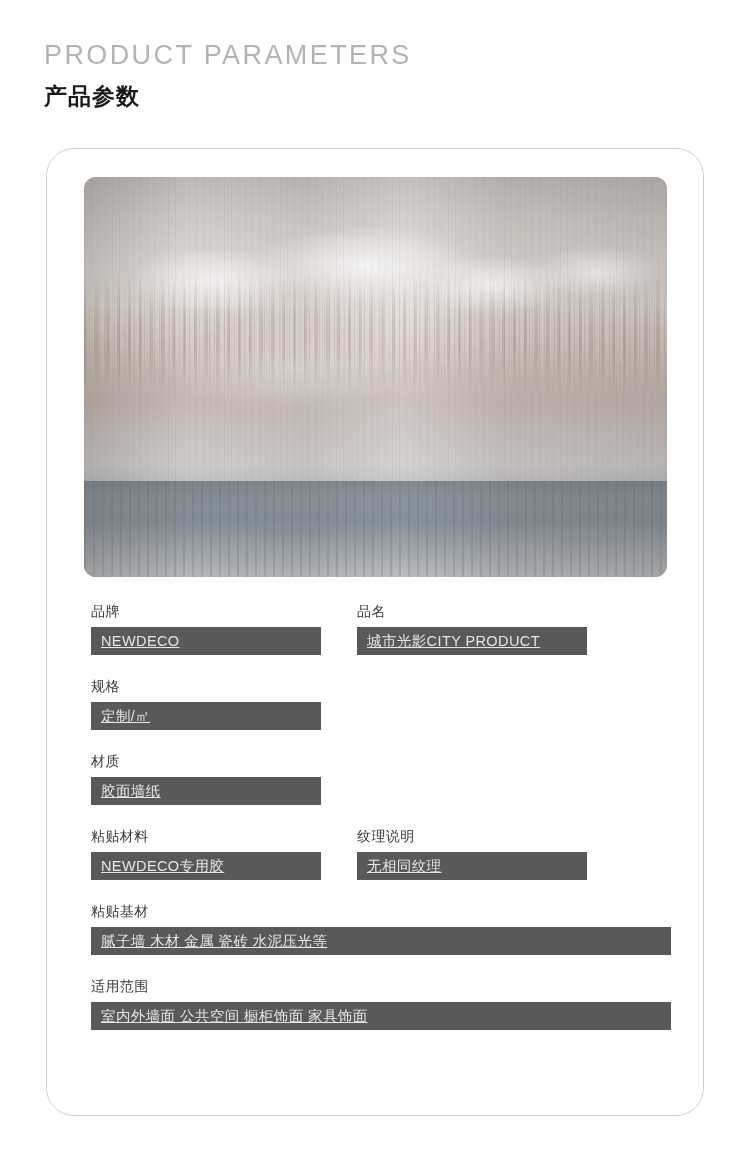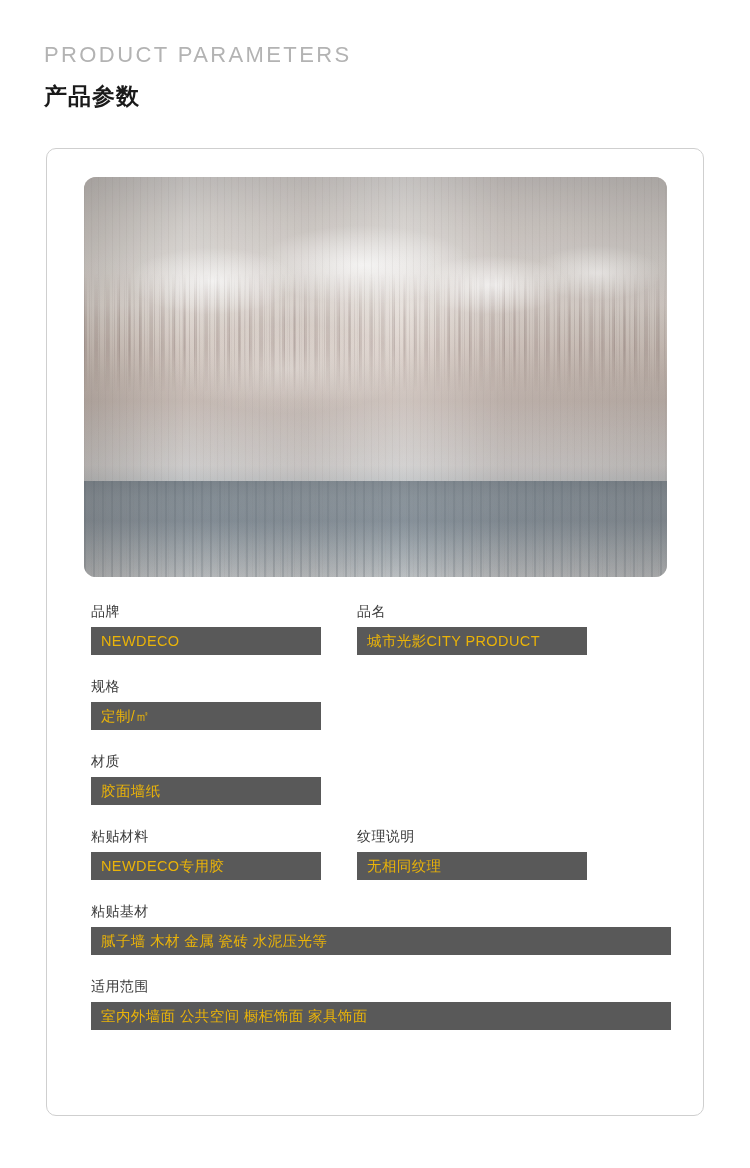--- a/index.html
+++ b/index.html
@@ -22,21 +22,21 @@
     box-sizing: border-box;
   }
 
   
   .heading {
     position: absolute;
     left: 44px;
     top: 38px;
   }
   .heading-en {
-    font-size: 22px;
+    font-size: 27px;
     letter-spacing: 2.4px;
     color: #b3b3b3;
     font-weight: 500;
     line-height: 34px;
     white-space: nowrap;
   }
   .heading-cn {
     font-size: 23px;
     letter-spacing: 1px;
     color: #1a1a1a;
@@ -48,21 +48,21 @@
 
   
   .card {
     position: absolute;
     left: 46px;
     top: 148px;
     width: 658px;
     height: 968px;
     box-sizing: border-box;
     border: 1px solid #cfcfcf;
-    border-radius: 10px;
+    border-radius: 28px;
     background: #fff;
   }
 
   
   .product-image {
     position: absolute;
     left: 37px;
     top: 28px;
     width: 583px;
     height: 400px;
@@ -177,29 +177,30 @@
   }
   .spec-label {
     font-size: 14px;
     color: #3a3a3a;
     line-height: 20px;
     margin-bottom: 6px;
     letter-spacing: .4px;
   }
   .spec-value {
     background: #595959;
-    color: #eab308;
+    color: #e5e5e5;
     font-size: 14.5px;
     line-height: 28px;
     height: 28px;
     padding: 0 10px;
     box-sizing: border-box;
     letter-spacing: .4px;
     white-space: nowrap;
     overflow: hidden;
+    text-decoration: underline;
   }
 </style>
 </head>
 <body>
 
 <div class="page">
 
   <div class="heading">
     <div class="heading-en">PRODUCT  PARAMETERS</div>
     <div class="heading-cn">产品参数</div>

